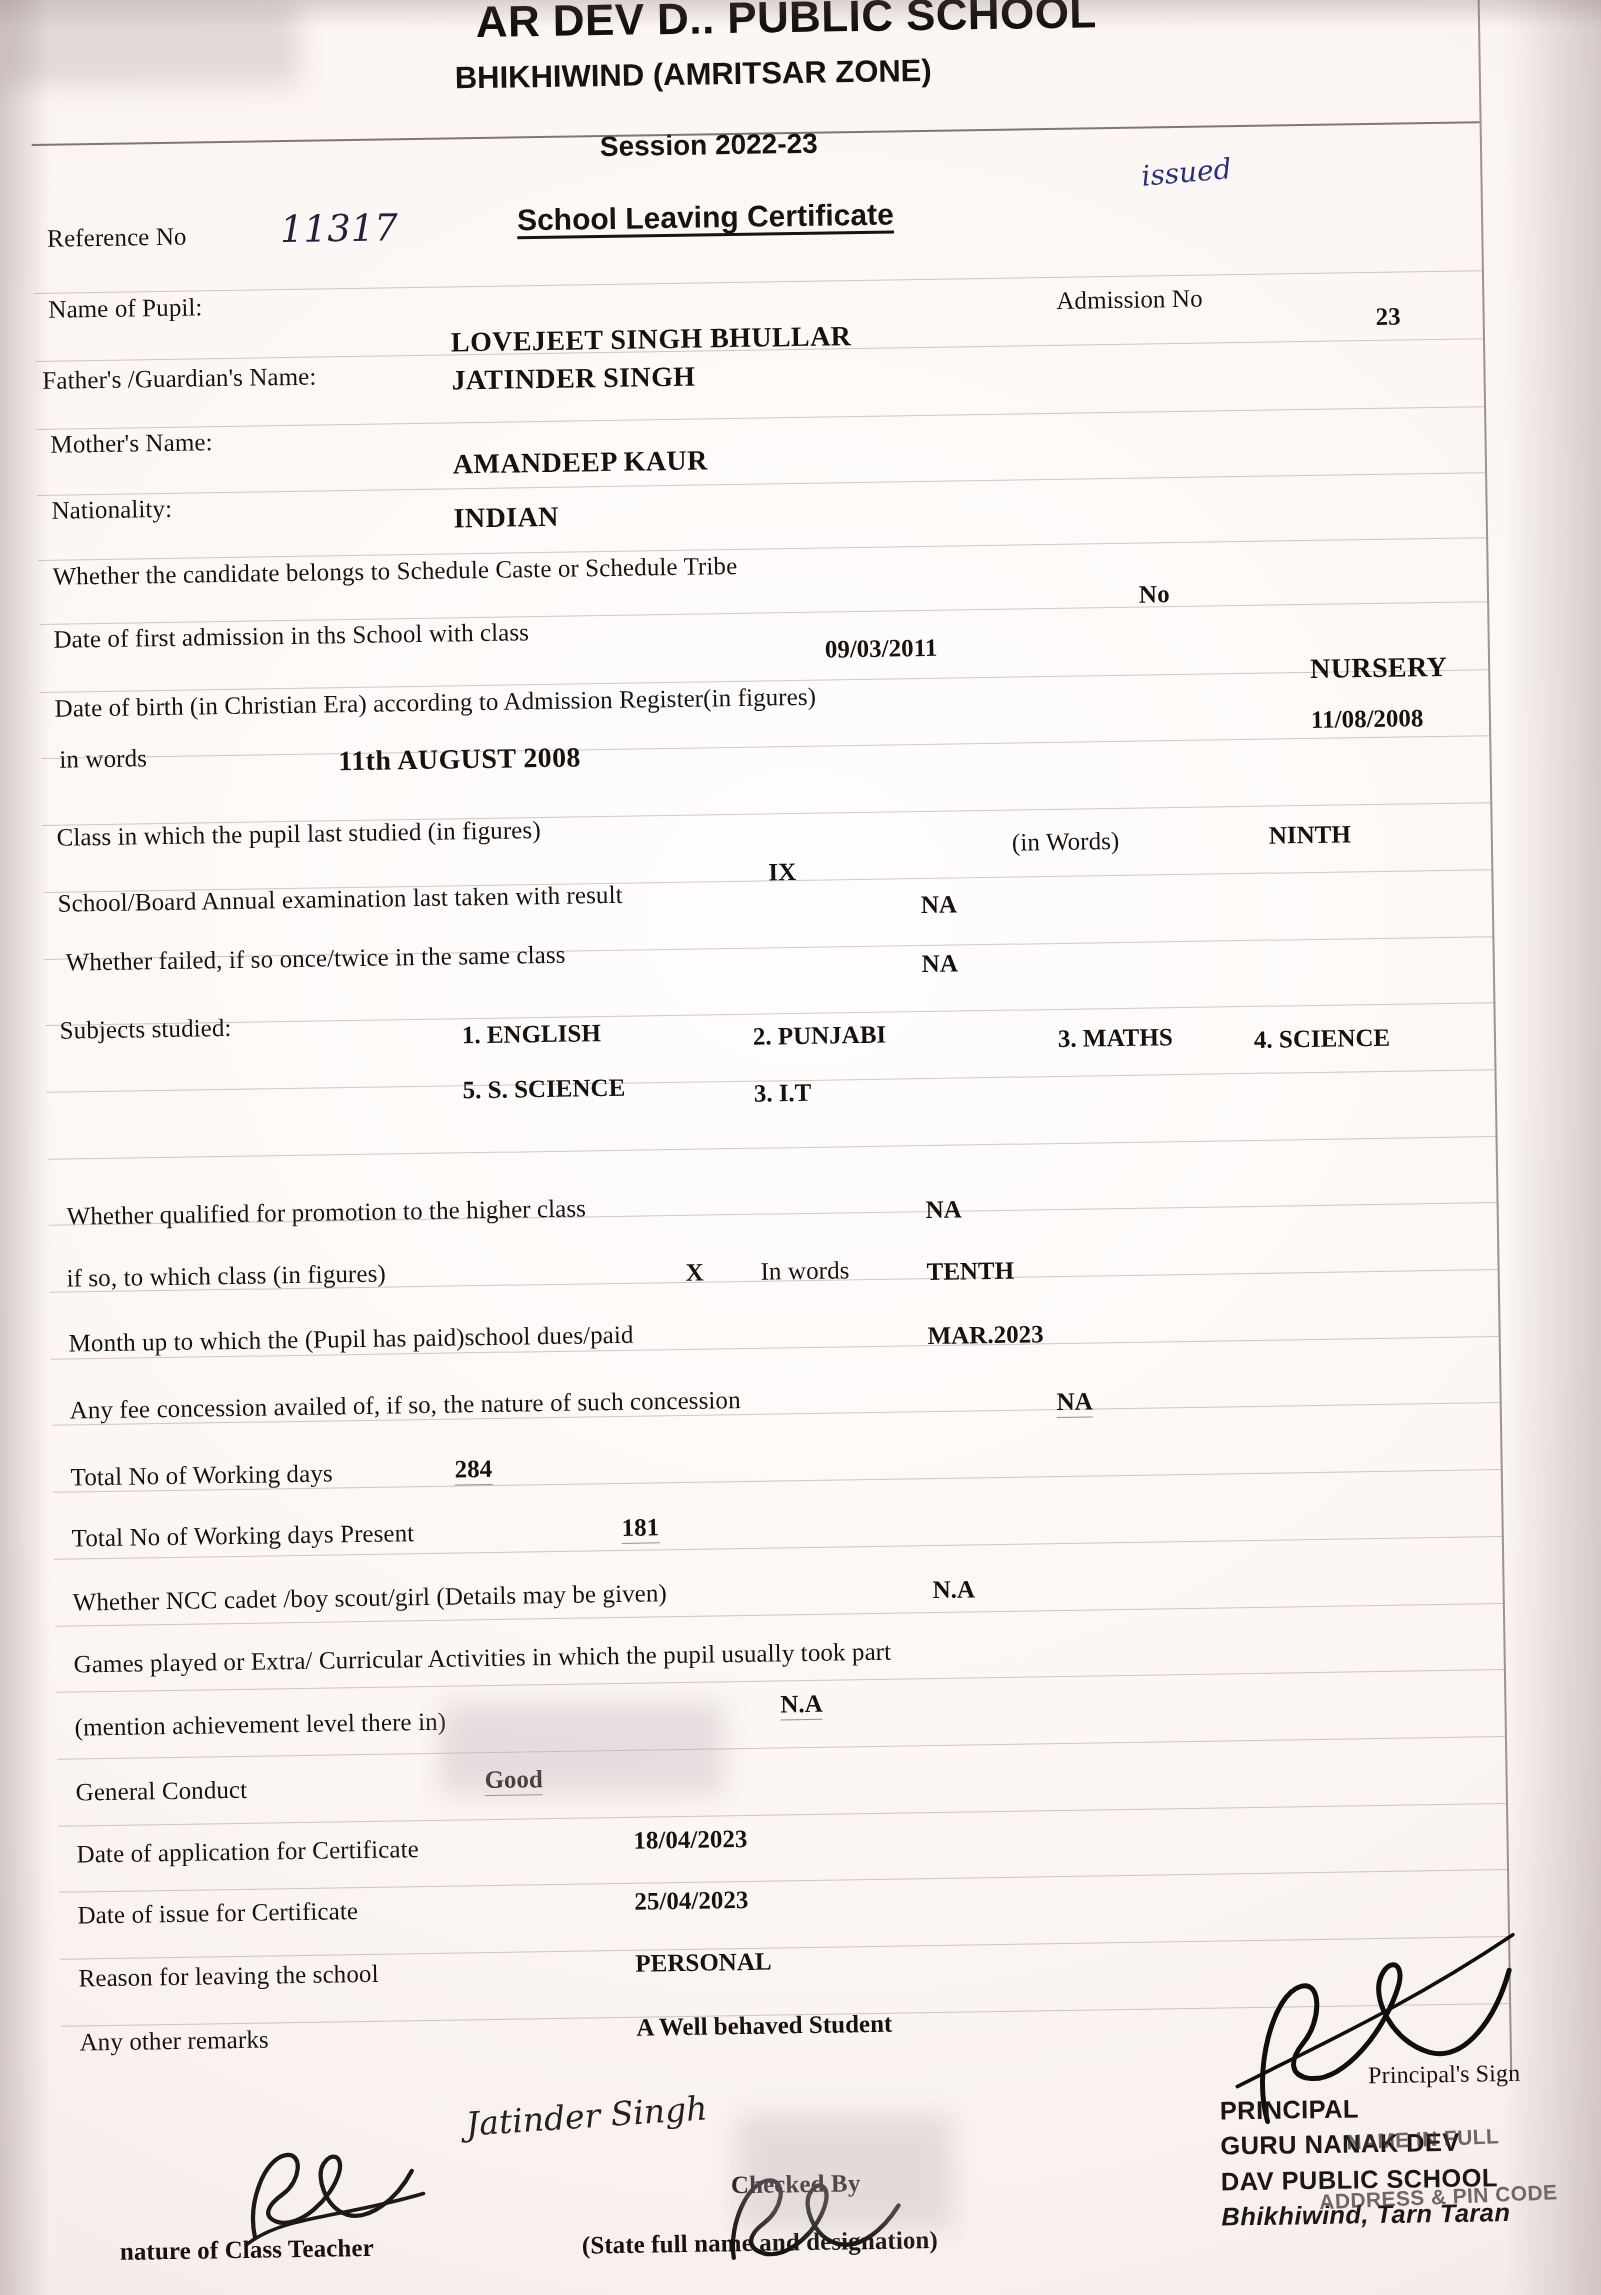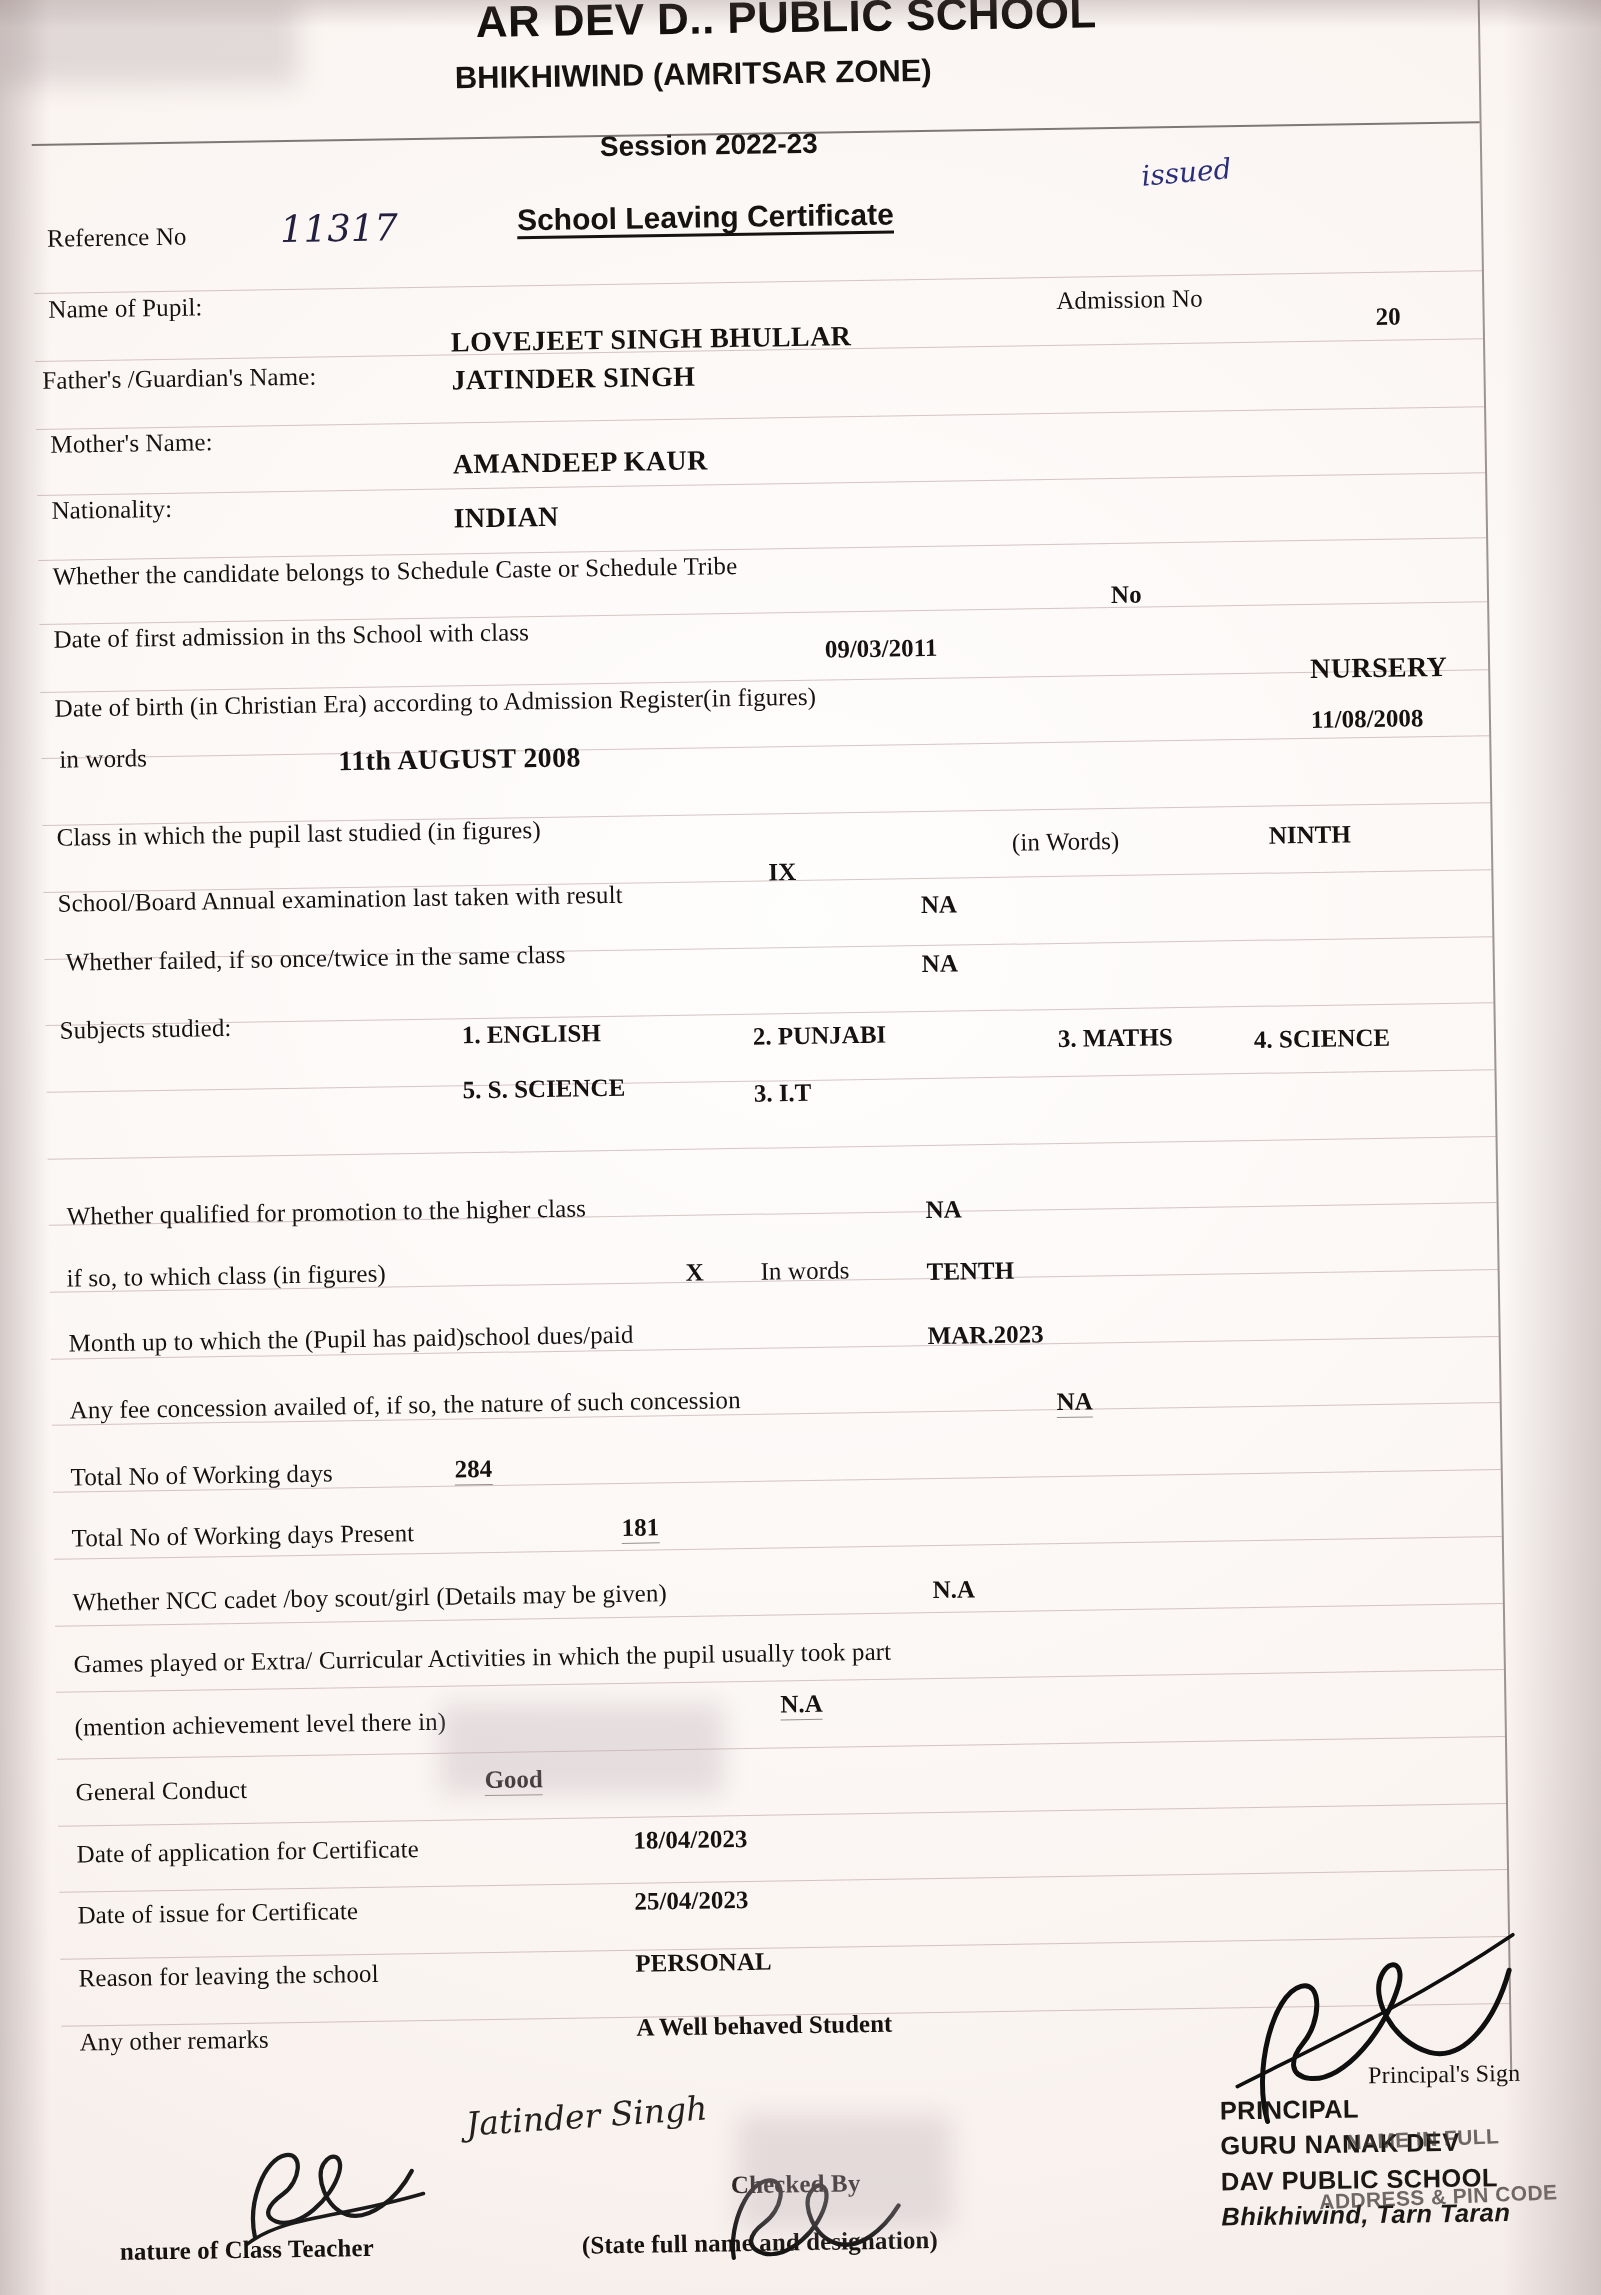--- a/index.html
+++ b/index.html
@@ -198,33 +198,33 @@
     <div class="rule" style="left:44px; top:2014px; width:1448px;"></div>
 
     <div style="position:absolute; left:1492px; top:-14px; width:2.1px; height:2100px; background:rgba(80,65,65,0.55);"></div>
 
     <div class="txt label" style="left:58px; top:213px;">Reference No</div>
     <div class="txt hand" style="left:291px; top:200px; font-size:37px; color:#23203f;">11317</div>
 
     <div class="txt label" style="left:58px; top:284px;">Name of Pupil:</div>
     <div class="txt value-lg" style="left:460px; top:321px;">LOVEJEET SINGH BHULLAR</div>
     <div class="txt label" style="left:1066px; top:291px;">Admission No</div>
-    <div class="txt value" style="left:1385px; top:312px;">20</div>
+    <div class="txt value" style="left:1385px; top:312px;">23</div>
 
     <div class="txt label" style="left:51px; top:355px;">Father's /Guardian's Name:</div>
     <div class="txt value-lg" style="left:460px; top:359px;">JATINDER SINGH</div>
 
     <div class="txt label" style="left:58px; top:419px;">Mother's Name:</div>
     <div class="txt value-lg" style="left:460px; top:443px;">AMANDEEP KAUR</div>
 
     <div class="txt label" style="left:58px; top:485px;">Nationality:</div>
     <div class="txt value-lg" style="left:460px; top:497px;">INDIAN</div>
 
     <div class="txt label" style="left:58px; top:551px;">Whether the candidate belongs to Schedule Caste or Schedule Tribe</div>
-    <div class="txt value" style="left:1116px; top:586px;">No</div>
+    <div class="txt value" style="left:1144px; top:586px;">No</div>
 
     <div class="txt label" style="left:58px; top:614px;">Date of first admission in ths School with class</div>
     <div class="txt value" style="left:829px; top:636px;">09/03/2011</div>
     <div class="txt value-lg" style="left:1314px; top:661px;">NURSERY</div>
 
     <div class="txt label" style="left:58px; top:683px;">Date of birth (in Christian Era) according to Admission Register(in figures)</div>
     <div class="txt value" style="left:1314px; top:714px;">11/08/2008</div>
 
     <div class="txt label" style="left:62px; top:734px;">in words</div>
     <div class="txt value-lg" style="left:341px; top:738px;">11th AUGUST 2008</div>

